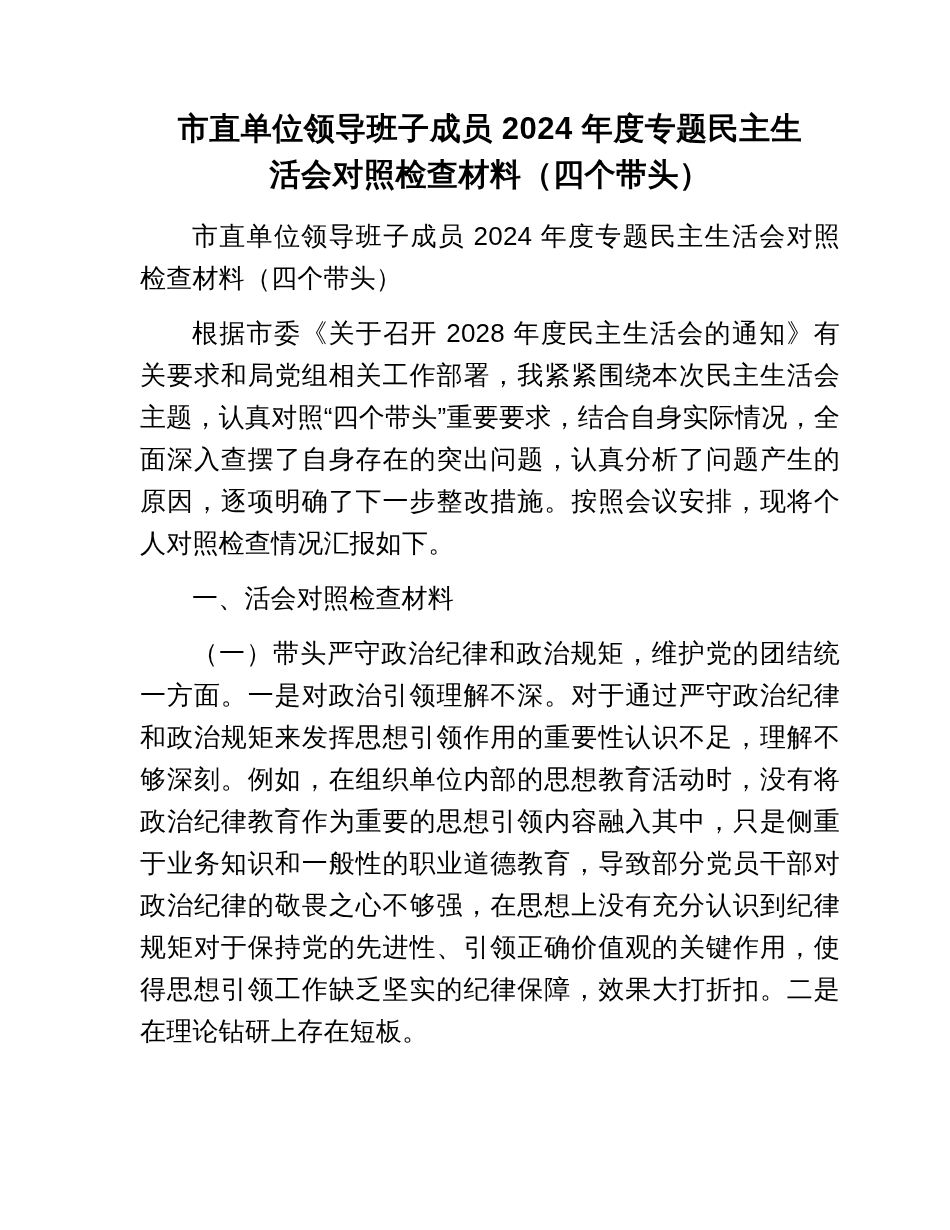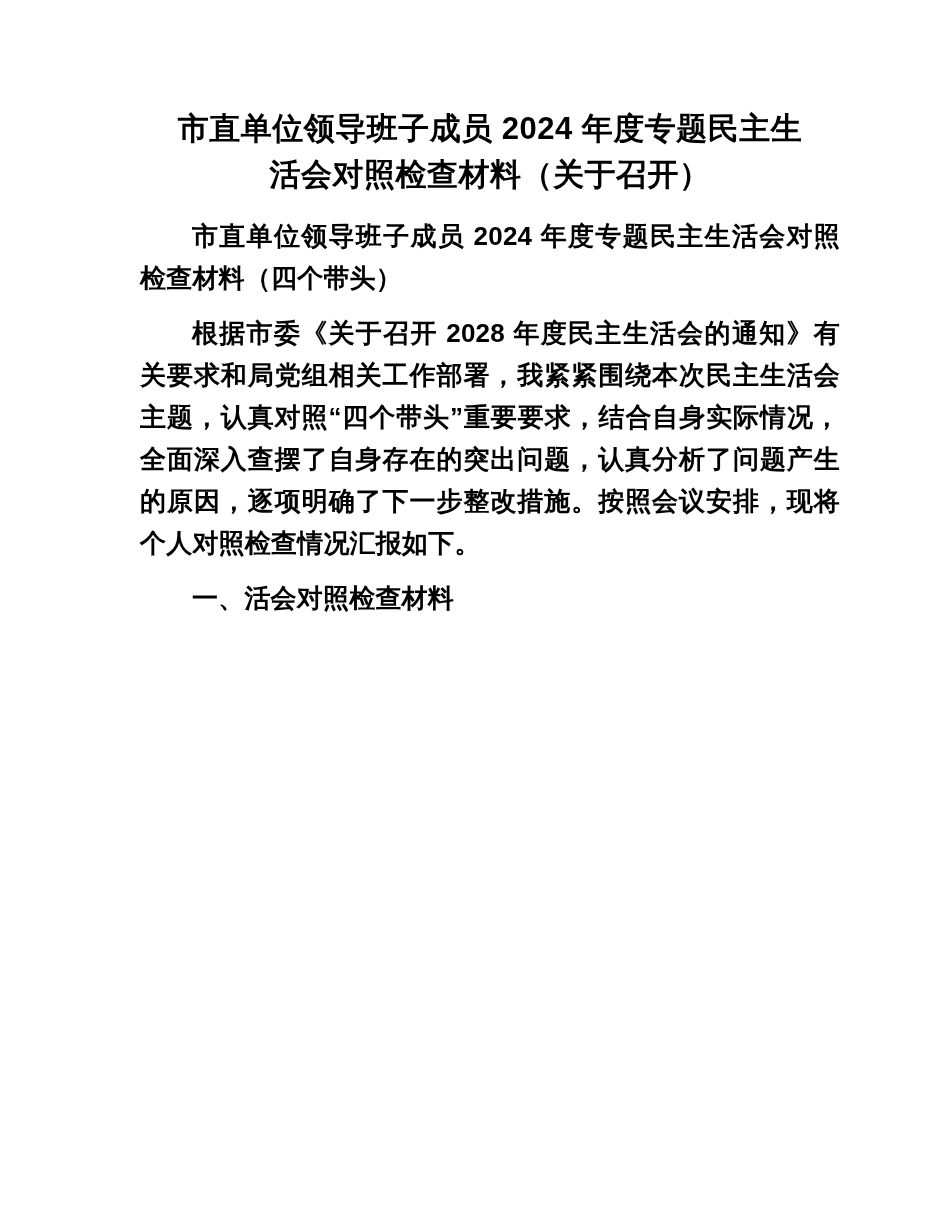--- a/index.html
+++ b/index.html
@@ -37,32 +37,32 @@
     white-space: nowrap;
   }
   .doc-body p {
     font-size: 26px;
     line-height: 42px;
     margin: 0 0 13px 0;
     text-indent: 2em;
     text-align: justify;
     text-align-last: left;
     letter-spacing: 0.2px;
-    font-weight: bold;
   }
 </style>
 </head>
 <body>
 
 <div class="page">
 
   <h1 class="doc-title">
     <div class="title-line">市直单位领导班子成员 2024 年度专题民主生</div>
-    <div class="title-line">活会对照检查材料（关于召开）</div>
+    <div class="title-line">活会对照检查材料（四个带头）</div>
   </h1>
 
   <div class="doc-body">
     <p>市直单位领导班子成员 2024 年度专题民主生活会对照检查材料（四个带头）</p>
     <p>根据市委《关于召开 2028 年度民主生活会的通知》有关要求和局党组相关工作部署，我紧紧围绕本次民主生活会主题，认真对照“四个带头”重要要求，结合自身实际情况，全面深入查摆了自身存在的突出问题，认真分析了问题产生的原因，逐项明确了下一步整改措施。按照会议安排，现将个人对照检查情况汇报如下。</p>
     <p>一、活会对照检查材料</p>
+    <p>（一）带头严守政治纪律和政治规矩，维护党的团结统一方面。一是对政治引领理解不深。对于通过严守政治纪律和政治规矩来发挥思想引领作用的重要性认识不足，理解不够深刻。例如，在组织单位内部的思想教育活动时，没有将政治纪律教育作为重要的思想引领内容融入其中，只是侧重于业务知识和一般性的职业道德教育，导致部分党员干部对政治纪律的敬畏之心不够强，在思想上没有充分认识到纪律规矩对于保持党的先进性、引领正确价值观的关键作用，使得思想引领工作缺乏坚实的纪律保障，效果大打折扣。二是在理论钻研上存在短板。</p>
   </div>
 
 </div>
 
 </body></html>

